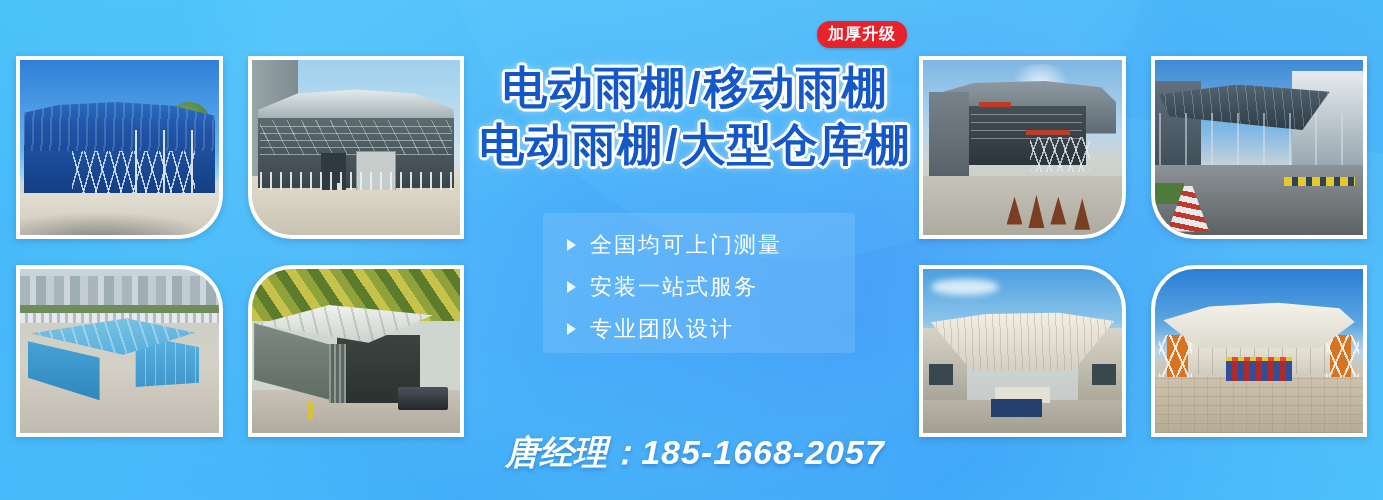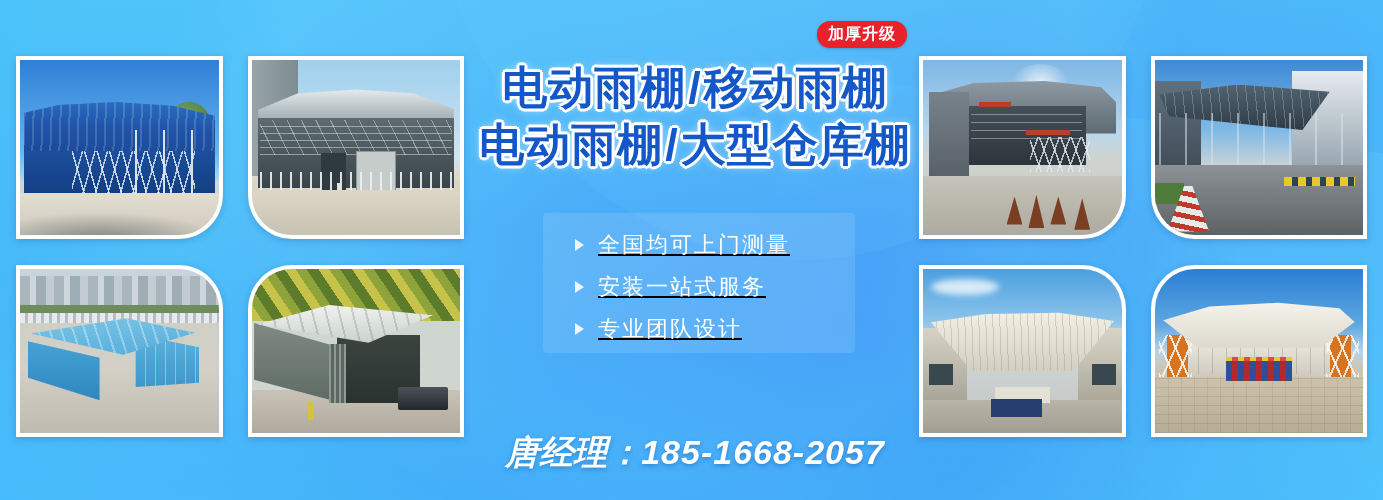--- a/index.html
+++ b/index.html
@@ -289,23 +289,22 @@
   }
   .hl-line .slash{ padding:0 2px; }
 
   .feature-box{
     position:absolute; left:73px; top:213px;
     width:312px; height:140px;
     background:rgba(255,255,255,.12);
     border-radius:4px;
   }
   .feature-list{
-    position:absolute; left:105px; top:224px;
+    position:absolute; left:97px; top:224px;
     width:300px;
-    text-decoration:underline;
   }
   .feature{
     display:flex; align-items:center;
     height:42px;
     color:#ffffff;
     font-size:22px;
     letter-spacing:2px;
   }
   .feature .tri{
     width:0;height:0;

